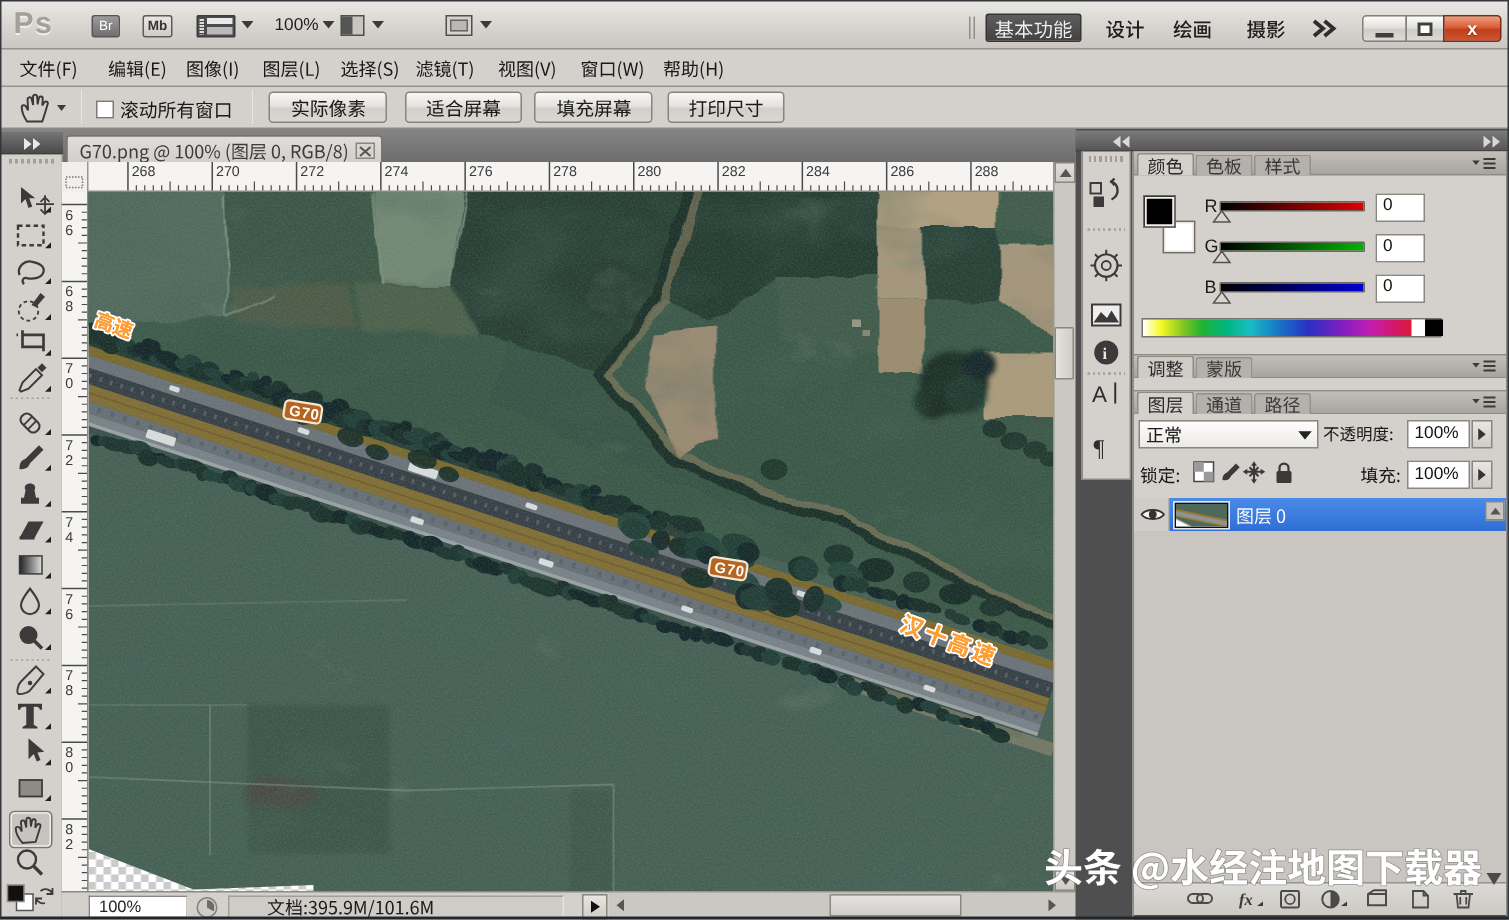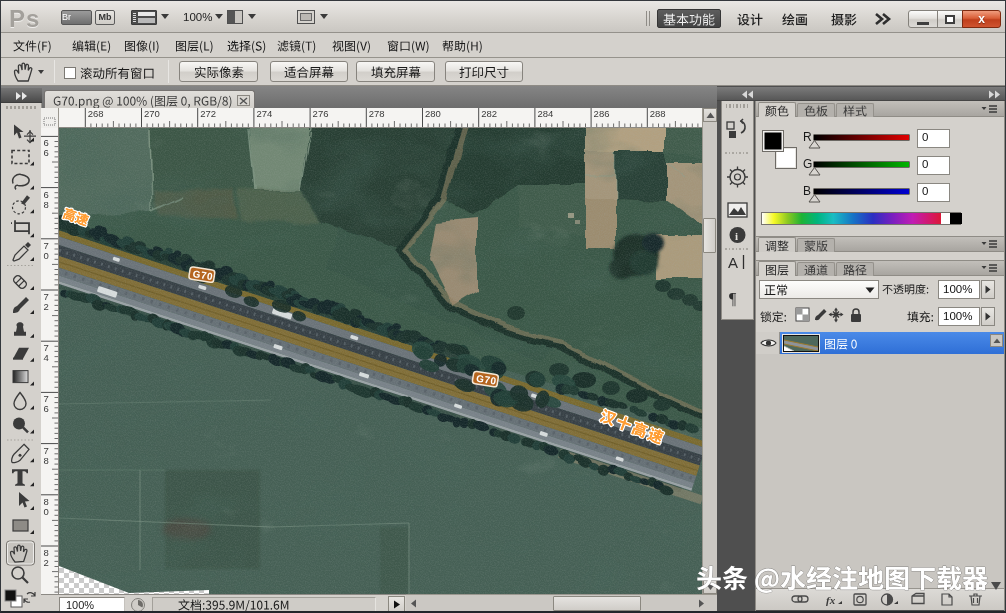--- a/index.html
+++ b/index.html
@@ -1,21 +1,21 @@
 <!DOCTYPE html>
 <html><head><meta charset="utf-8"><style>
 *{margin:0;padding:0;box-sizing:border-box}
 html,body{width:1006px;height:613px;overflow:hidden;font-family:"Liberation Sans",sans-serif;background:#d4d1cc}
 .abs{position:absolute}
 </style></head><body>
 <div class="abs" style="left:0;top:0;width:1006px;height:613px">
 
 <div class="abs" style="left:0;top:0;width:1006px;height:33px;background:linear-gradient(#e9e7e4,#d6d3ce 60%,#cac7c2);border-bottom:1px solid #94918b;border-top:1px solid #f2f1ef"></div>
-<div class="abs" style="left:9px;top:5px;font-size:24px;font-weight:bold;color:#a3a09b;text-shadow:0 1px 0 #efeeec;letter-spacing:1px">Ps</div>
-<div class="abs" style="left:61px;top:10px;width:31px;height:15px;background:linear-gradient(#9b9b9b,#6f6f6f);border:1px solid #565656;border-radius:2px;color:#fff;font-size:9px;font-weight:normal;line-height:13px">Br</div>
+<div class="abs" style="left:9px;top:5px;font-size:20px;font-weight:bold;color:#a3a09b;text-shadow:0 1px 0 #efeeec;letter-spacing:1px">Ps</div>
+<div class="abs" style="left:61px;top:10px;width:19px;height:15px;background:linear-gradient(#9b9b9b,#6f6f6f);border:1px solid #565656;border-radius:2px;color:#fff;font-size:9px;font-weight:normal;text-align:center;line-height:13px">Br</div>
 <div class="abs" style="left:95px;top:10px;width:20px;height:15px;border:1px solid #5c5c5c;border-radius:2px;background:linear-gradient(#e8e6e2,#cfccc7);color:#333;font-size:9px;font-weight:bold;text-align:center;line-height:13px">Mb</div>
 <div class="abs" style="left:131px;top:10px;width:26px;height:15px;background:#4c4c4c;border:1px solid #3c3c3c;border-radius:1px">
  <div class="abs" style="left:1px;top:1px;width:3px;height:11px;background:repeating-linear-gradient(#4c4c4c 0 1px,#ddd 1px 2px)"></div>
  <div class="abs" style="left:6px;top:1px;width:17px;height:4px;background:#e8e8e8"></div>
  <div class="abs" style="left:6px;top:7px;width:17px;height:5px;background:#b9b9b9"></div>
 </div>
 <div class="abs" style="left:161px;top:14px;width:0;height:0;border-left:4px solid transparent;border-right:4px solid transparent;border-top:5px solid #3a3a3a"></div>
 <div class="abs" style="left:183px;top:11px;font-size:11.5px;color:#222">100%</div>
 <div class="abs" style="left:215px;top:14px;width:0;height:0;border-left:4px solid transparent;border-right:4px solid transparent;border-top:5px solid #3a3a3a"></div>
 <div class="abs" style="left:227px;top:10px;width:16px;height:14px;border:1px solid #4f4f4f;background:#c9c6c1">

